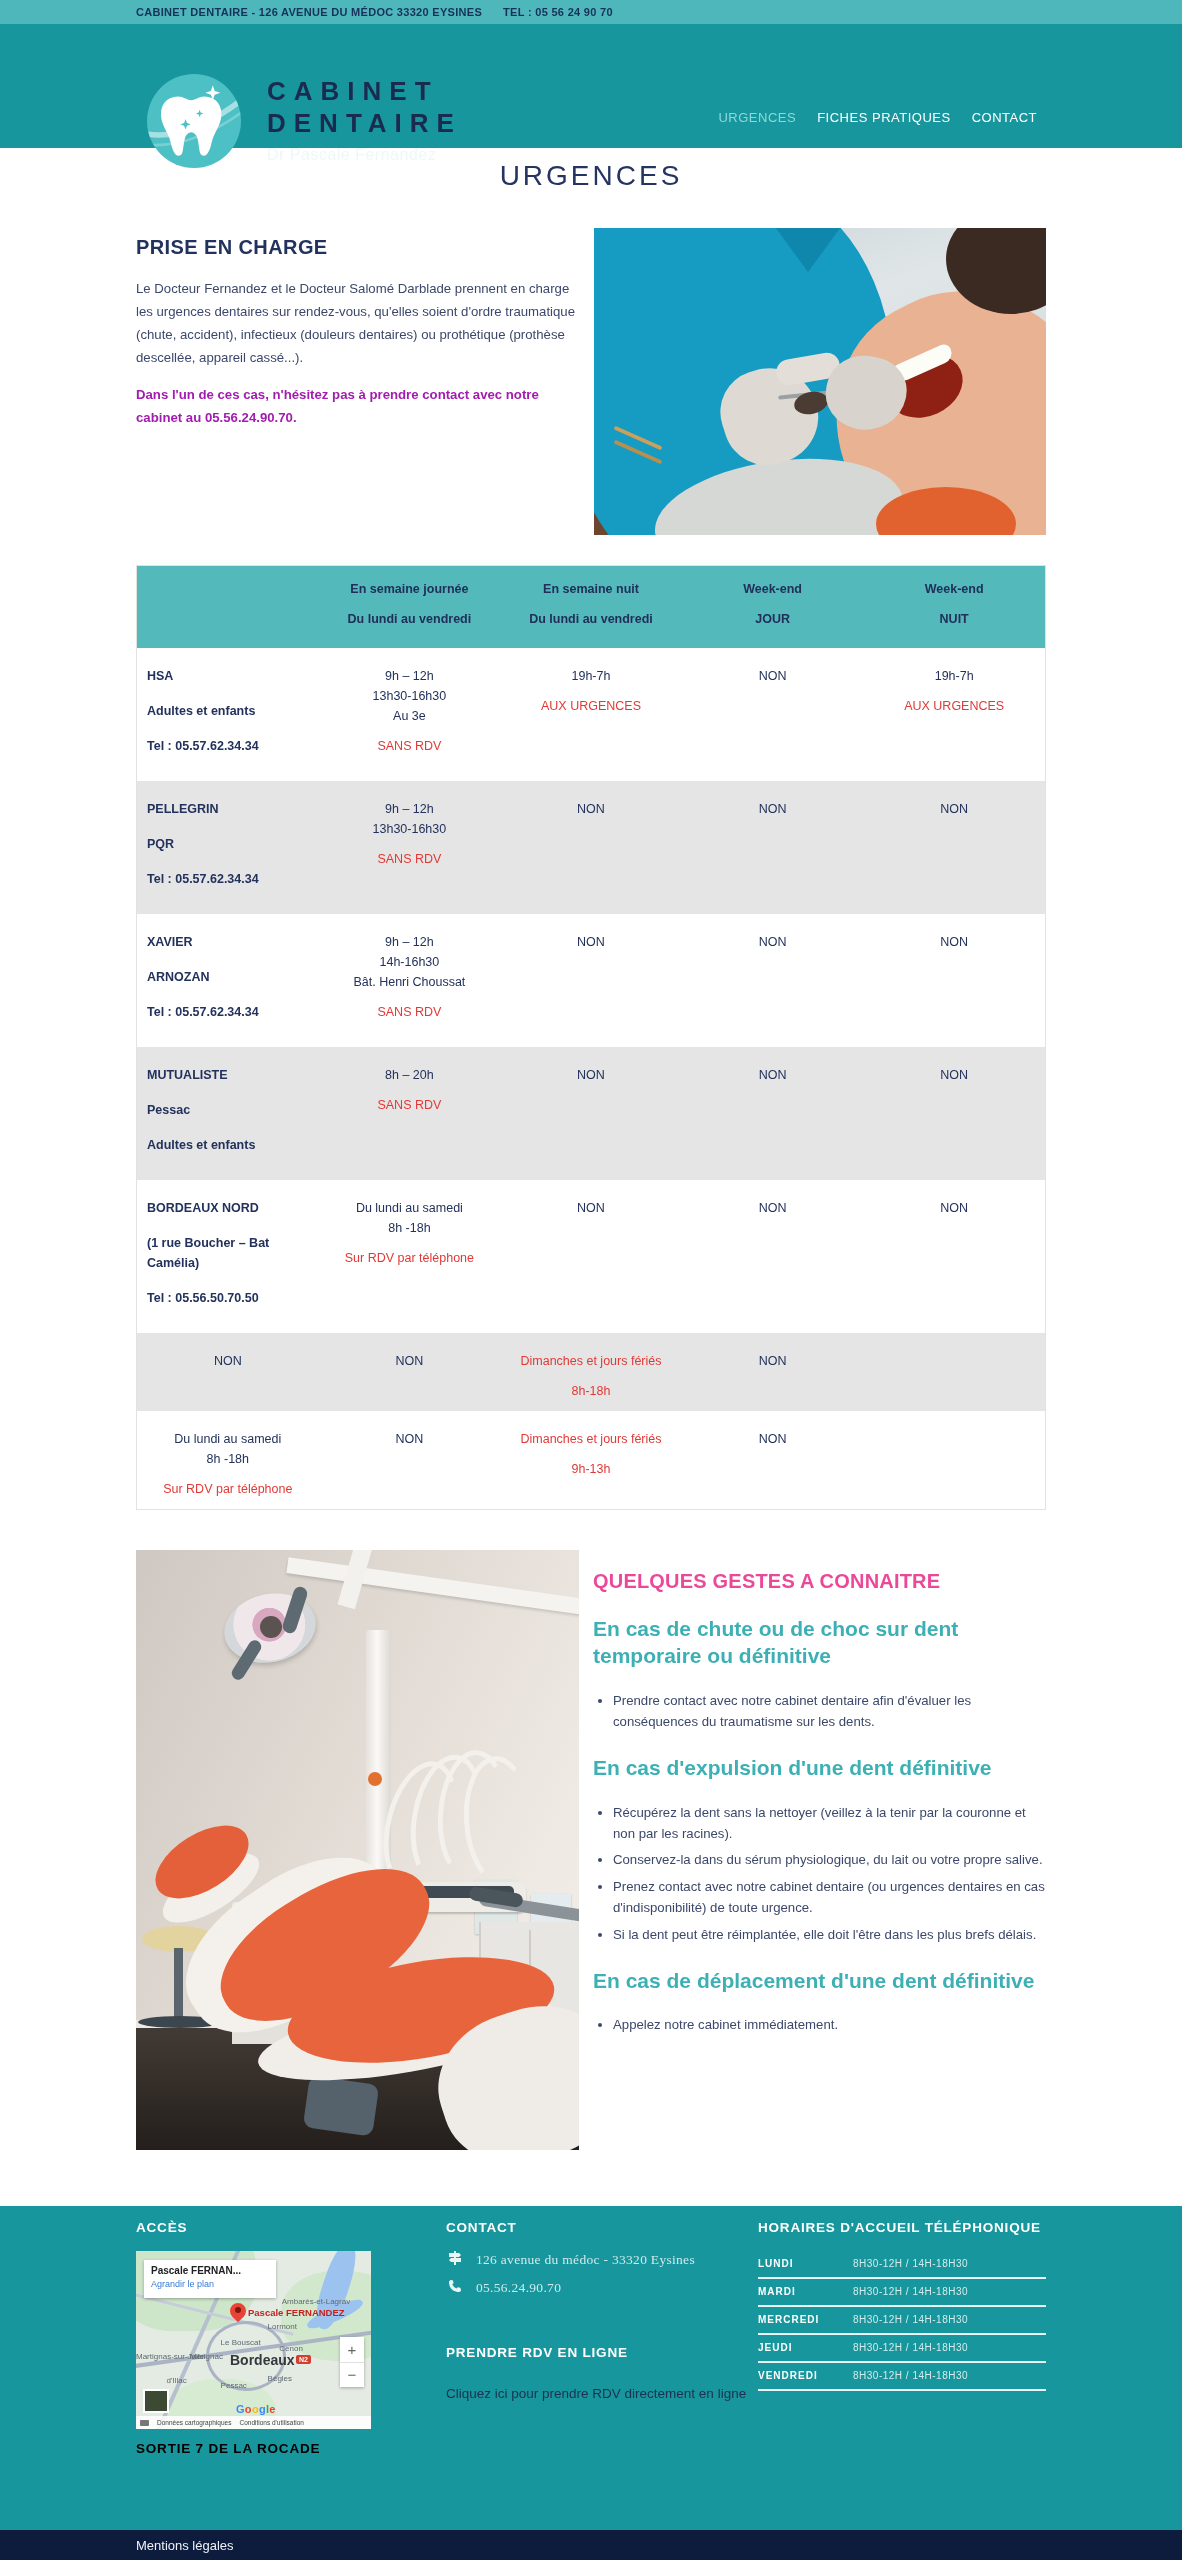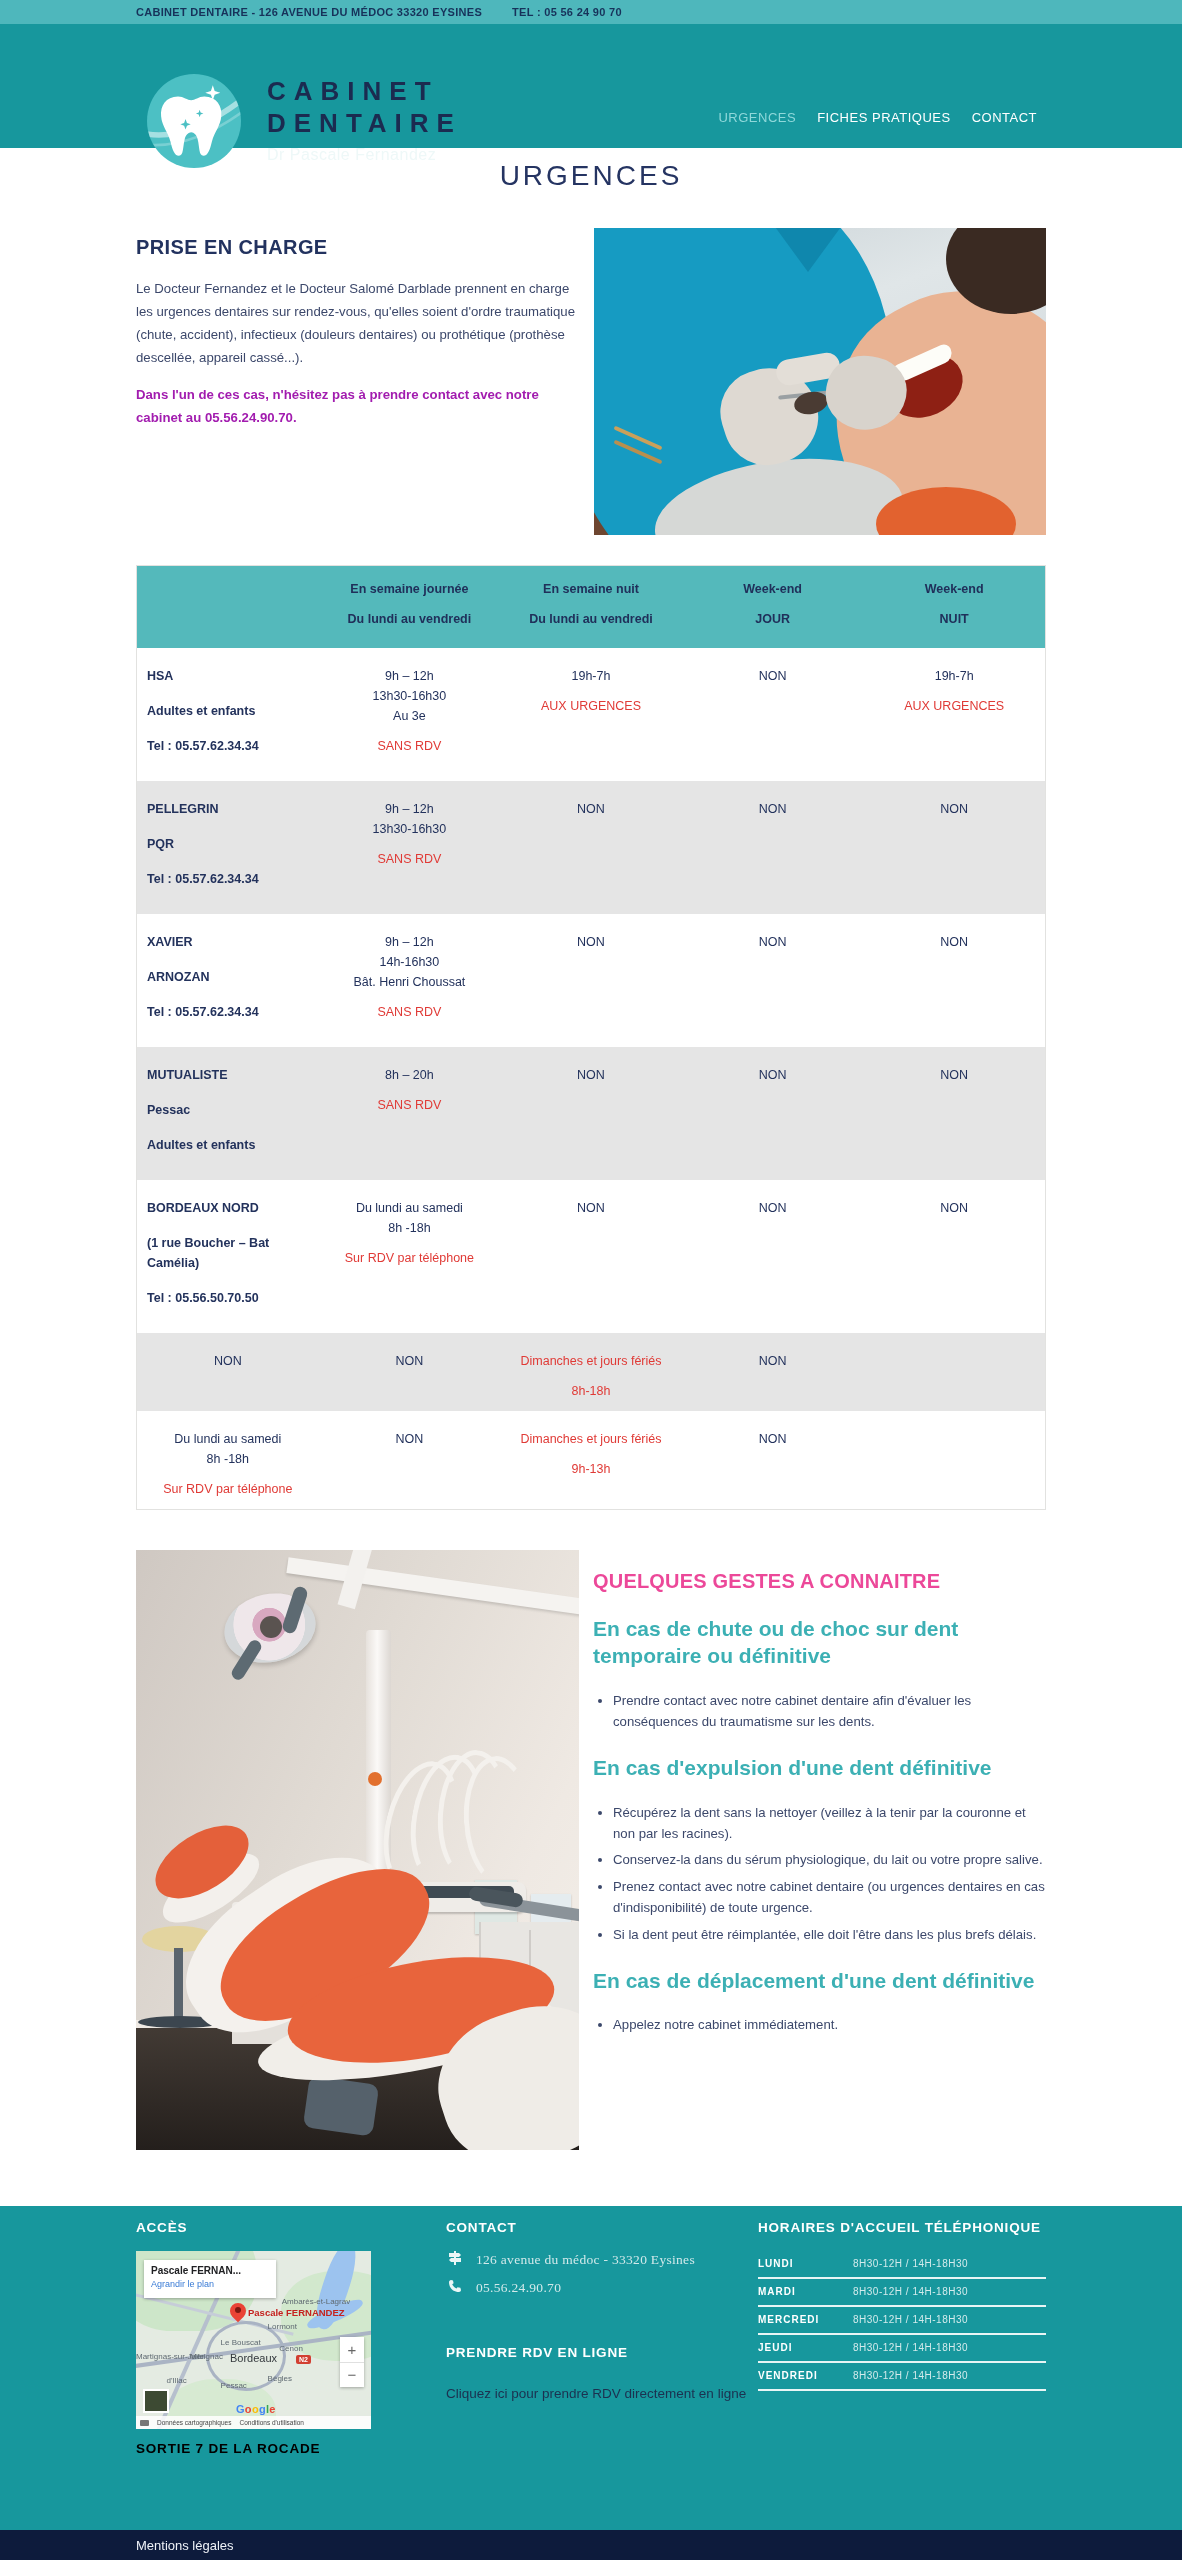--- a/index.html
+++ b/index.html
@@ -7,21 +7,21 @@
   body {
     height:2560px; position:relative; overflow:hidden;
     font-family:"Liberation Sans", sans-serif; background:#ffffff;
   }
   .container { width:910px; margin:0 auto; }
 
   
   .topbar { height:24px; background:#4eb7bc; display:flex; align-items:center; }
   .topbar .container { display:flex; align-items:center; }
   .topbar span { font-size:11px; font-weight:bold; color:#17325a; letter-spacing:.3px; }
-  .topbar .tel { margin-left:30px;text-align:center; }
+  .topbar .tel { margin-left:21px;text-align:center; }
 
   
   .header { height:124px; background:#17979d; position:relative; }
   .logo-circle { position:absolute; left:147px; top:50px; width:94px; height:94px;
     border-radius:50%; background:#4cc0c4; overflow:hidden; }
   .logo-circle svg { display:block; width:100%; height:100%; }
   .brand { position:absolute; left:267px; top:52px; }
   .brand-line { font-size:26px; font-weight:bold; color:#1b2b50; letter-spacing:8px; line-height:1.22; }
   .brand-sub { margin-top:7px; font-size:16px; color:#eef8f8; letter-spacing:.5px; }
   .main-nav { position:absolute; right:145px; top:86px; display:flex; gap:21px; }
@@ -132,21 +132,21 @@
   .map-road2 { position:absolute; left:60px; top:-10px; width:4px; height:200px; background:#b6bfcd; transform:rotate(24deg); }
   .map-road3 { position:absolute; left:-20px; top:60px; width:180px; height:3px; background:#c6cdd8; transform:rotate(14deg); }
   .map-ring { position:absolute; left:70px; top:70px; width:80px; height:70px; border:3px solid #a9b3c3; border-radius:50%; background:transparent; }
   .map-infobox { position:absolute; left:8px; top:9px; width:132px; height:38px; background:#ffffff; box-shadow:0 1px 3px rgba(0,0,0,.3); padding:5px 7px; }
   .map-infotitle { font-size:10px; font-weight:bold; color:#202124; }
   .map-infolink { font-size:9px; color:#3a7bd5; margin-top:3px; cursor:pointer; }
   .map-pin { position:absolute; left:94px; top:52px; width:16px; height:16px; background:#ea4335; border-radius:50% 50% 50% 0; transform:rotate(-45deg); }
   .map-pindot { position:absolute; left:99px; top:56px; width:6px; height:6px; background:#7c1710; border-radius:50%; }
   .map-pinlabel { position:absolute; left:112px; top:56px; font-size:9.5px; font-weight:bold; color:#c5221f; white-space:nowrap; }
   .map-label { position:absolute; font-size:8px; color:#5f6a72; white-space:nowrap; }
-  .map-label.bold { font-size:11px; font-weight:normal; color:#33383c; }
+  .map-label.bold { font-size:14px; font-weight:bold; color:#33383c; }
   .map-badge { position:absolute; left:160px; top:104px; background:#d23f31; color:#fff; font-size:7px; font-weight:bold; padding:1px 3px; border-radius:2px; }
   .map-zoom { position:absolute; right:7px; top:86px; width:24px; height:50px; background:#ffffff; box-shadow:0 1px 3px rgba(0,0,0,.3); display:flex; flex-direction:column; }
   .map-zoom div { flex:1; display:flex; align-items:center; justify-content:center; font-size:15px; color:#666; cursor:pointer; }
   .map-zoom .zin { border-bottom:1px solid #e0e0e0; }
   .map-sat { position:absolute; left:7px; bottom:16px; width:26px; height:24px; background:#3d4a33; border:2px solid #fff; }
   .map-google { position:absolute; left:100px; bottom:14px; font-size:11px; font-weight:bold; letter-spacing:.3px; }
   .map-attr { position:absolute; left:0; bottom:0; width:100%; height:13px; background:rgba(255,255,255,.85); display:flex; align-items:center; font-size:6.5px; color:#444; padding:0 4px; gap:8px; }
   .map-kbd { width:9px; height:6px; background:#777; border-radius:1px; }
   .f-note { color:#000000; font-size:13.5px; font-weight:bold; letter-spacing:.8px; margin-top:12px; }
 

